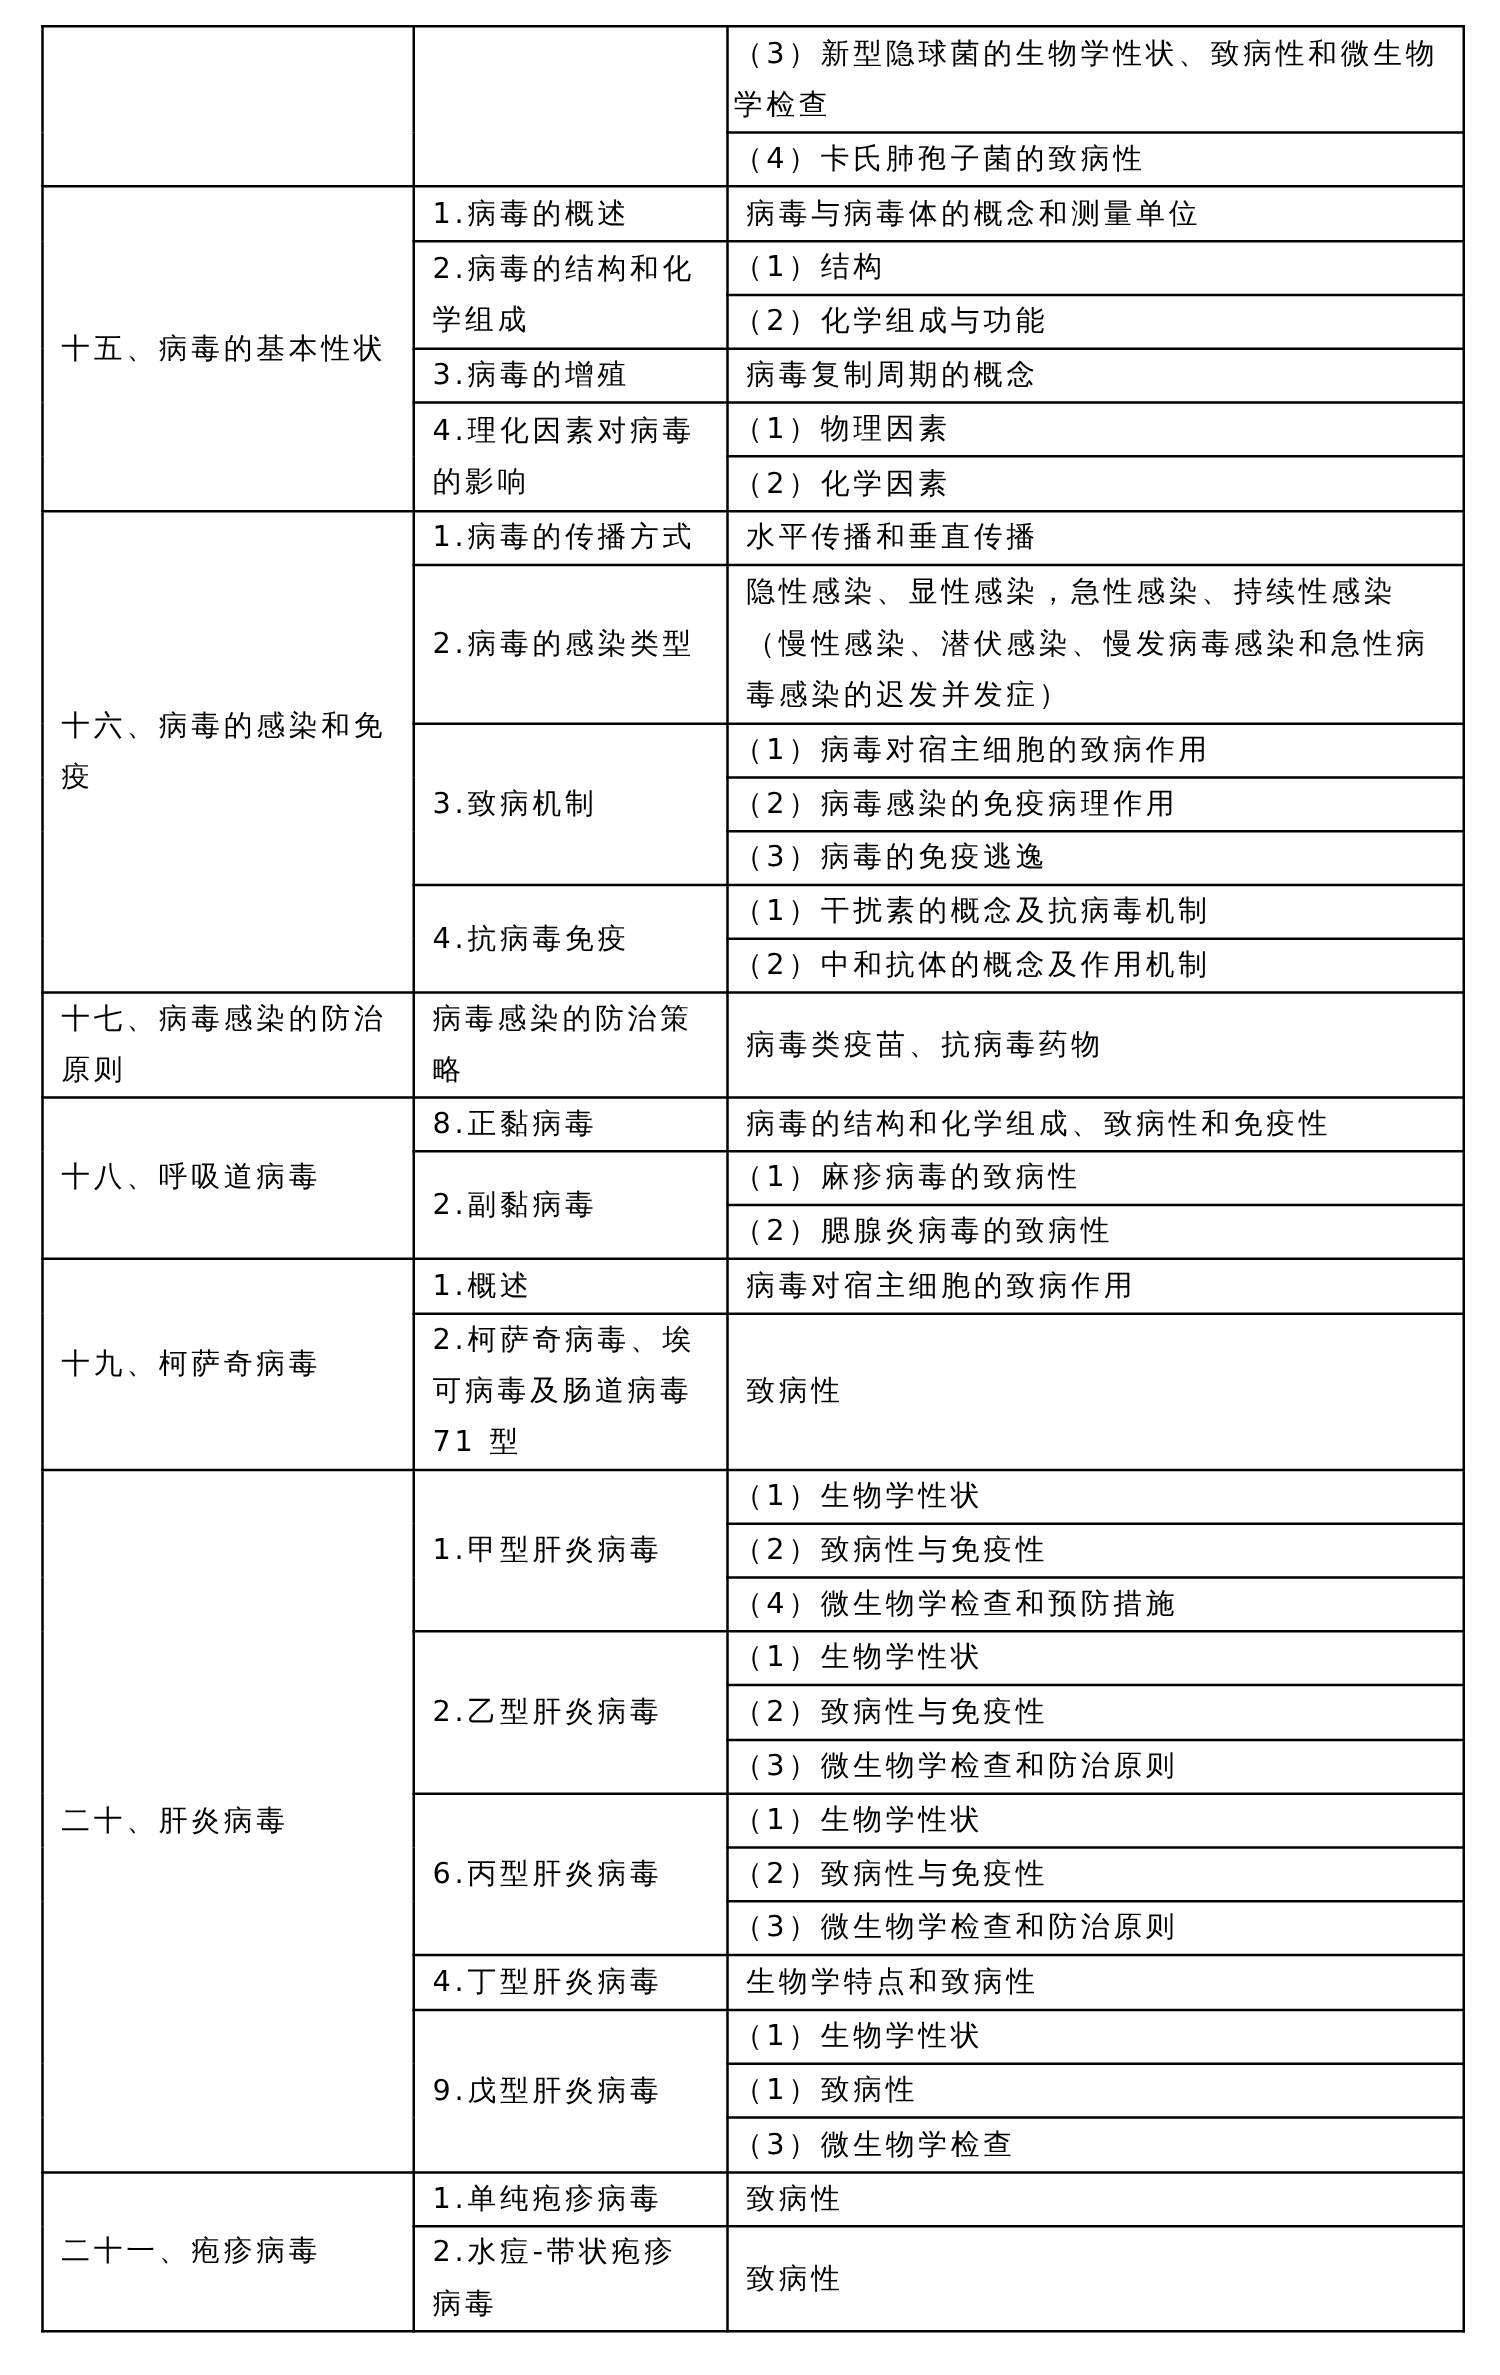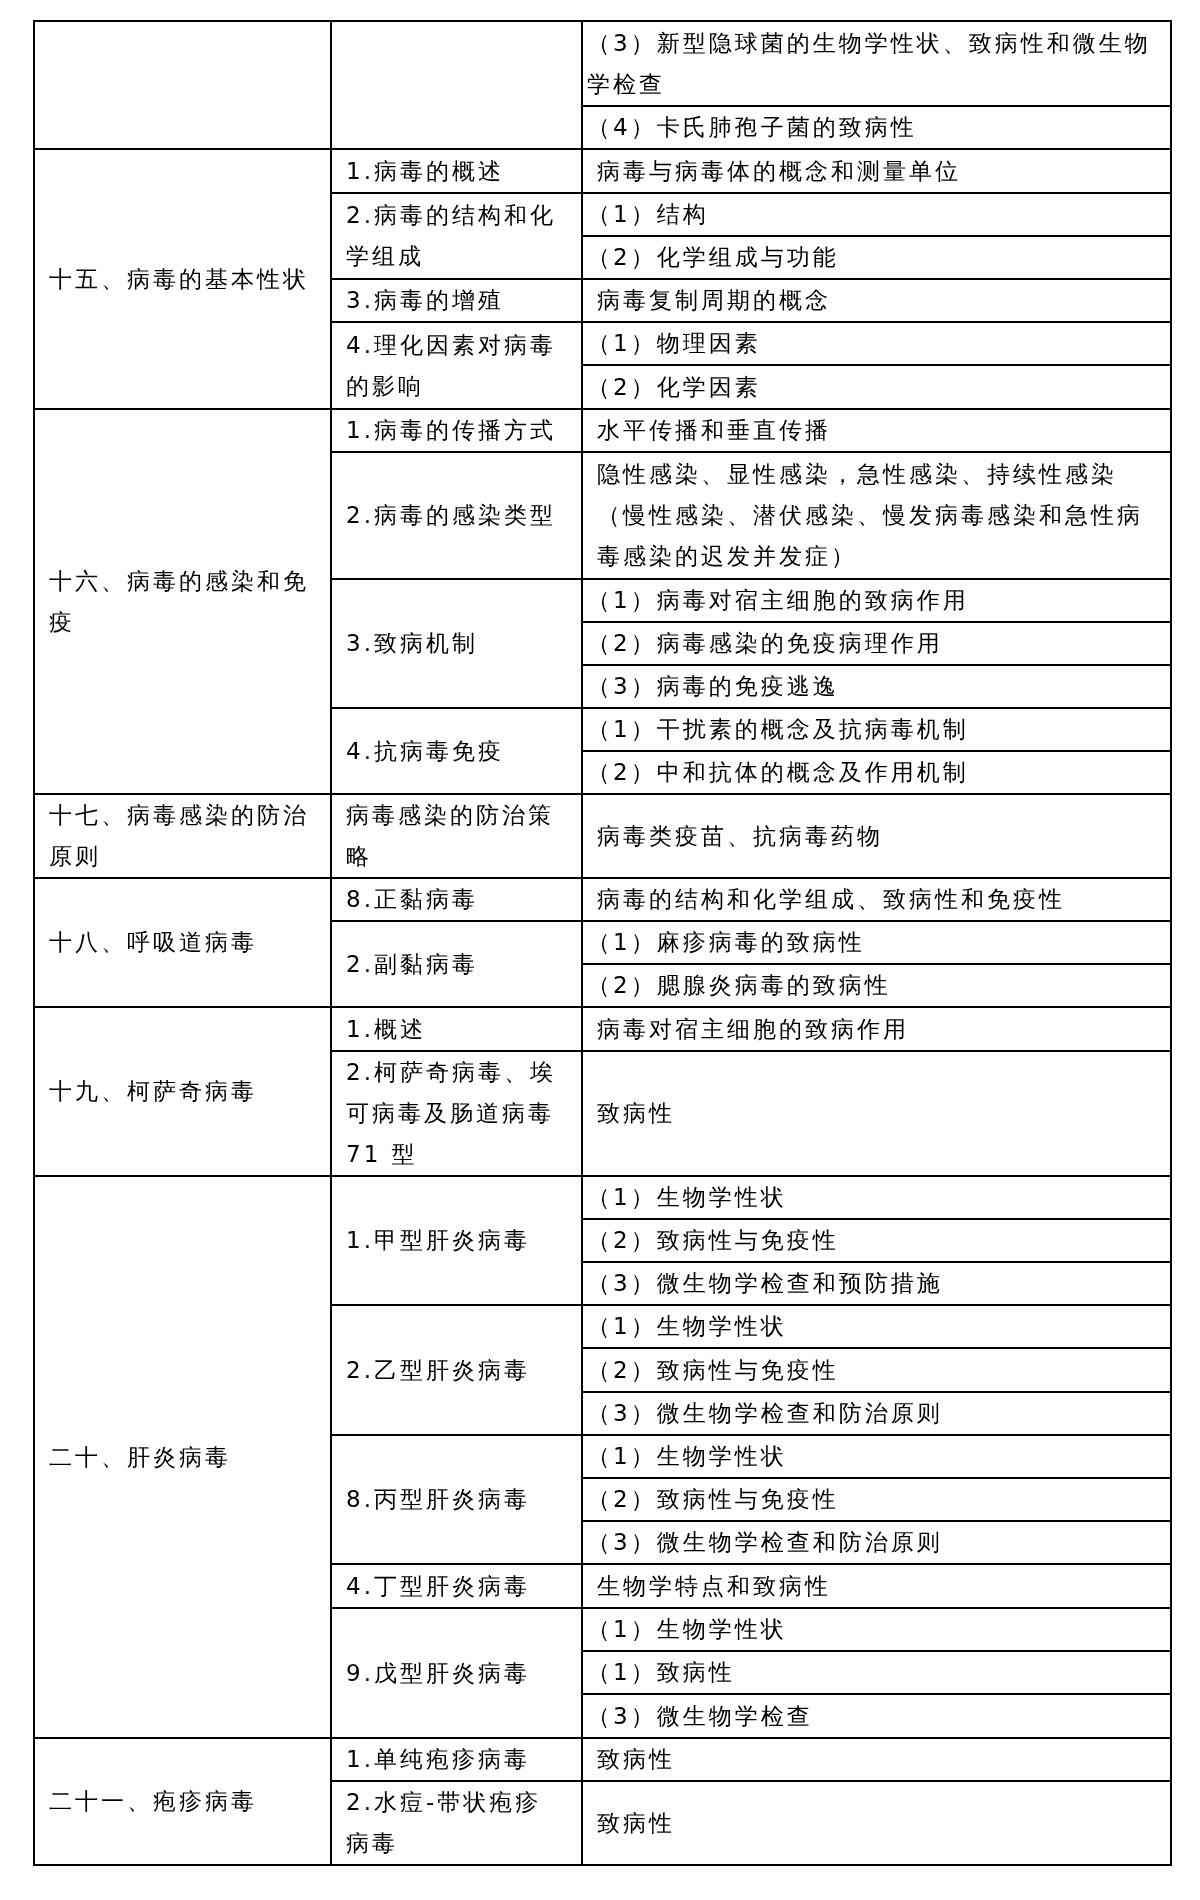--- a/index.html
+++ b/index.html
@@ -118,34 +118,34 @@
 
     <tr style="height:43px">
       <td rowspan="13">二十、肝炎病毒</td>
       <td rowspan="3">1.甲型肝炎病毒</td>
       <td class="c3 sub">（1）生物学性状</td>
     </tr>
     <tr style="height:43px">
       <td class="c3 sub">（2）致病性与免疫性</td>
     </tr>
     <tr style="height:42px">
-      <td class="c3 sub">（3）微生物学检查和预防措施</td>
+      <td class="c3 sub">（4）微生物学检查和预防措施</td>
     </tr>
     <tr style="height:43px">
       <td rowspan="3">2.乙型肝炎病毒</td>
       <td class="c3 sub">（1）生物学性状</td>
     </tr>
     <tr style="height:44px">
       <td class="c3 sub">（2）致病性与免疫性</td>
     </tr>
     <tr style="height:42px">
       <td class="c3 sub">（3）微生物学检查和防治原则</td>
     </tr>
     <tr style="height:43px">
-      <td rowspan="3">8.丙型肝炎病毒</td>
+      <td rowspan="3">6.丙型肝炎病毒</td>
       <td class="c3 sub">（1）生物学性状</td>
     </tr>
     <tr style="height:43px">
       <td class="c3 sub">（2）致病性与免疫性</td>
     </tr>
     <tr style="height:43px">
       <td class="c3 sub">（3）微生物学检查和防治原则</td>
     </tr>
     <tr style="height:44px">
       <td>4.丁型肝炎病毒</td>

